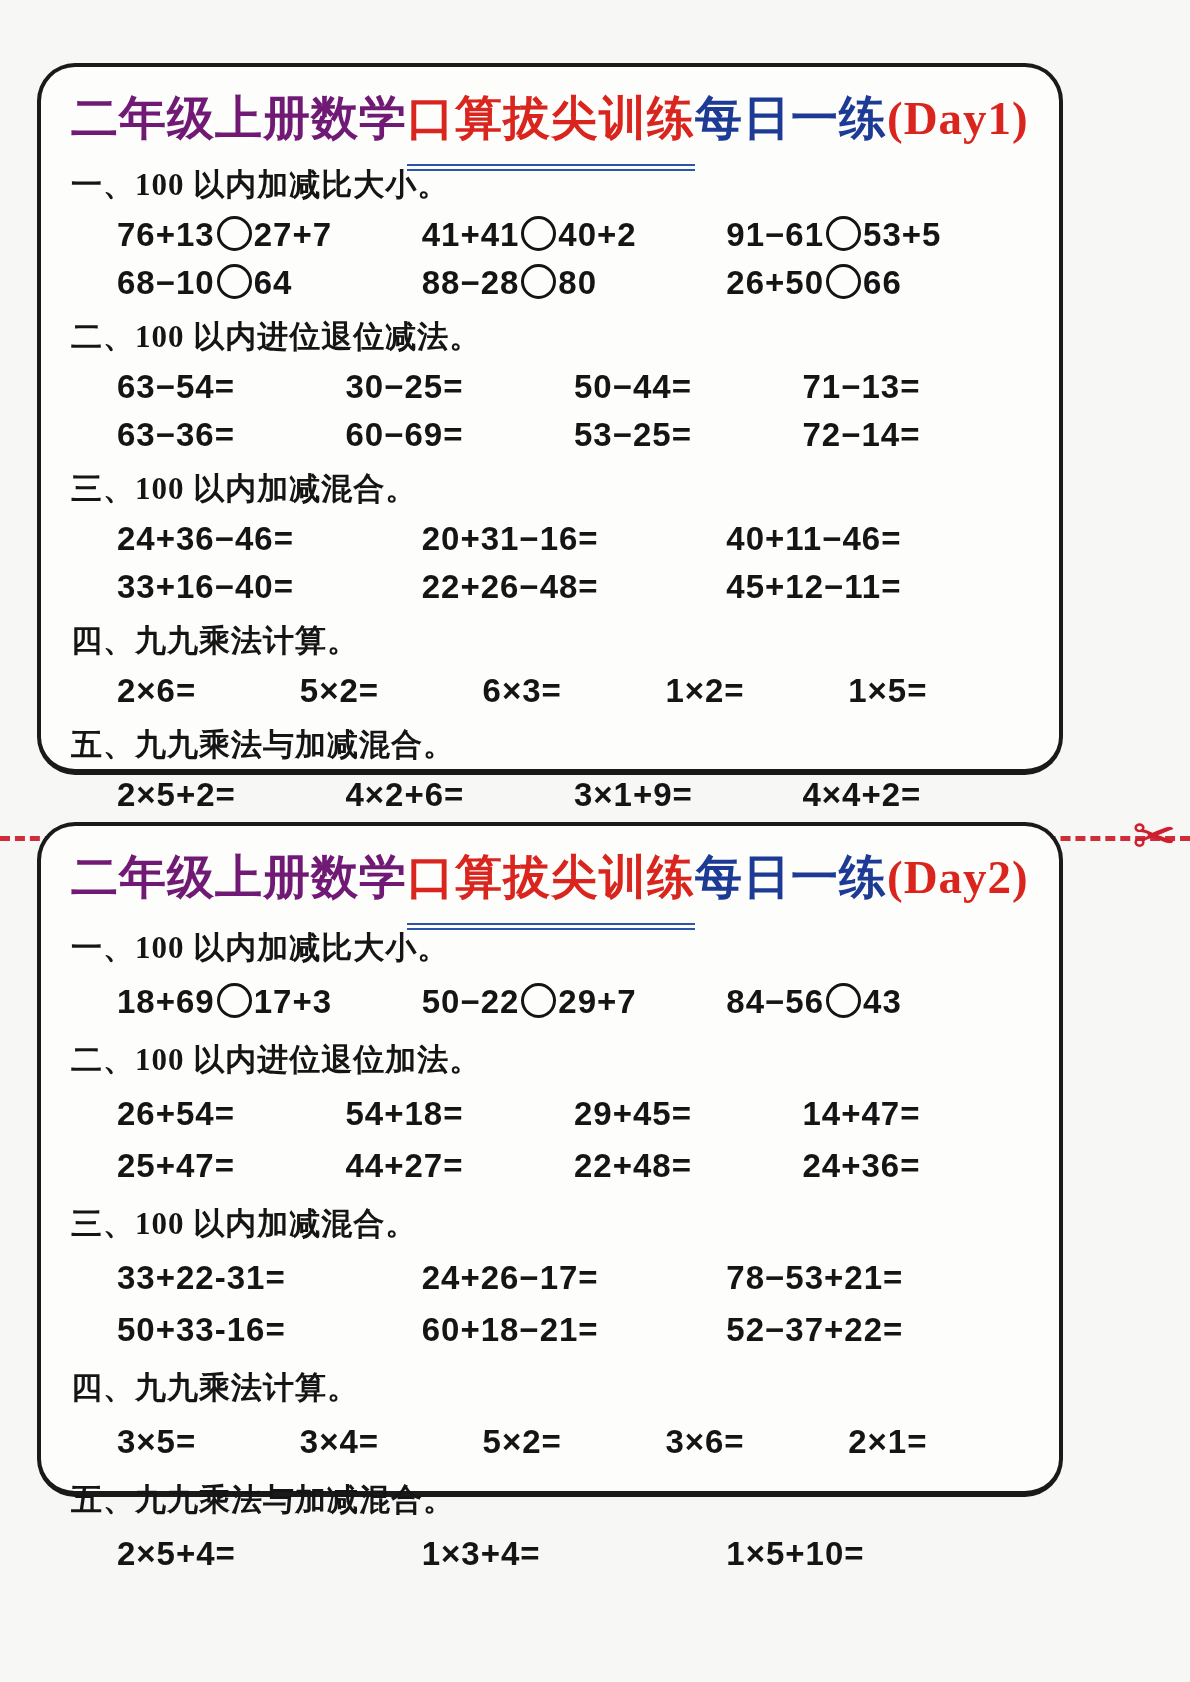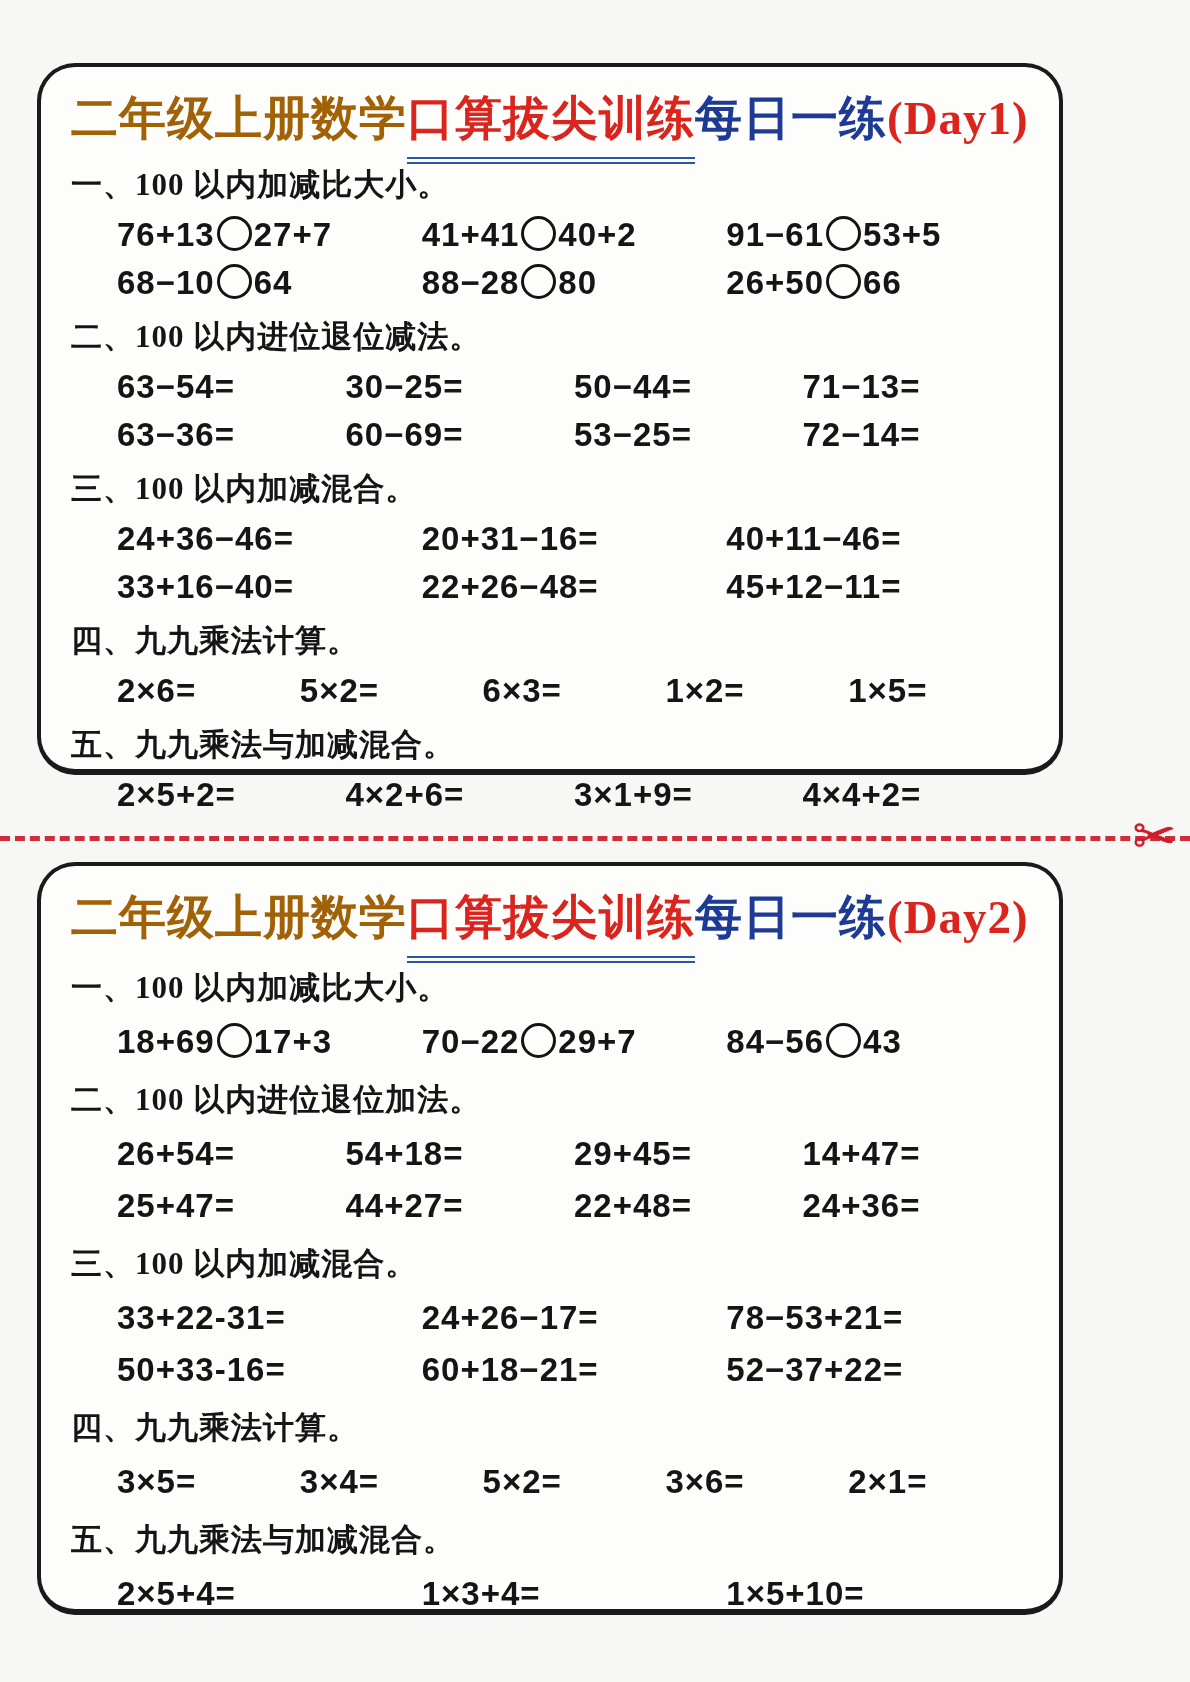--- a/index.html
+++ b/index.html
@@ -15,35 +15,35 @@
   .sheet{
     position:absolute;left:37px;width:1026px;
     background:#fdfdfc;
     border:4px solid #1a1a1a;
     border-bottom-width:6px;
     border-radius:38px;
     box-sizing:border-box;
     padding:14px 28px 10px 28px;
   }
   .sheet.day1{top:63px;height:712px;}
-  .sheet.day2{top:862px;height:753px;}
+  .sheet.day2{top:822px;height:675px;}
 
   .title{
     margin:6px 0 10px 2px;
     font-family:"Liberation Serif", serif;
     font-size:47px;font-weight:bold;
     letter-spacing:1px;
     white-space:nowrap;
   }
-  .t-black{color:#a16207;}
+  .t-black{color:#701a75;}
   .t-red{color:#d9251d;}
   .t-blue{color:#1d3a94;margin-top:34px;}
   .t-underline{
     border-bottom:7px double #2b55a8;
-    padding-bottom:13px;
+    padding-bottom:20px;
   }
 
   .heading{
     font-family:"Liberation Serif", serif;
     font-size:31px;font-weight:bold;
     margin:14px 0 6px 2px;
     letter-spacing:1px;
   }
   .day2 .heading{margin:18px 0 8px 2px;}
 
@@ -148,21 +148,21 @@
     <div class="dash"></div>
     <span class="scissors">✂</span>
   </div>
 
   <section class="sheet day2">
     <h1 class="title"><span class="t-black">二年级上册数学</span><span class="t-red t-underline">口算拔尖训练</span><span class="t-blue">每日一练</span><span class="t-red">(Day2)</span></h1>
     <div class="sections">
         <h2 class="heading">一、100 以内加减比大小。</h2>
         <div class="row">
           <span class="cell"><span>18+69</span><span class="circ"></span><span>17+3</span></span>
-          <span class="cell"><span>70−22</span><span class="circ"></span><span>29+7</span></span>
+          <span class="cell"><span>50−22</span><span class="circ"></span><span>29+7</span></span>
           <span class="cell"><span>84−56</span><span class="circ"></span><span>43</span></span>
         </div>
         <h2 class="heading">二、100 以内进位退位加法。</h2>
         <div class="row">
           <span class="cell">26+54=</span>
           <span class="cell">54+18=</span>
           <span class="cell">29+45=</span>
           <span class="cell">14+47=</span>
         </div>
         <div class="row">

